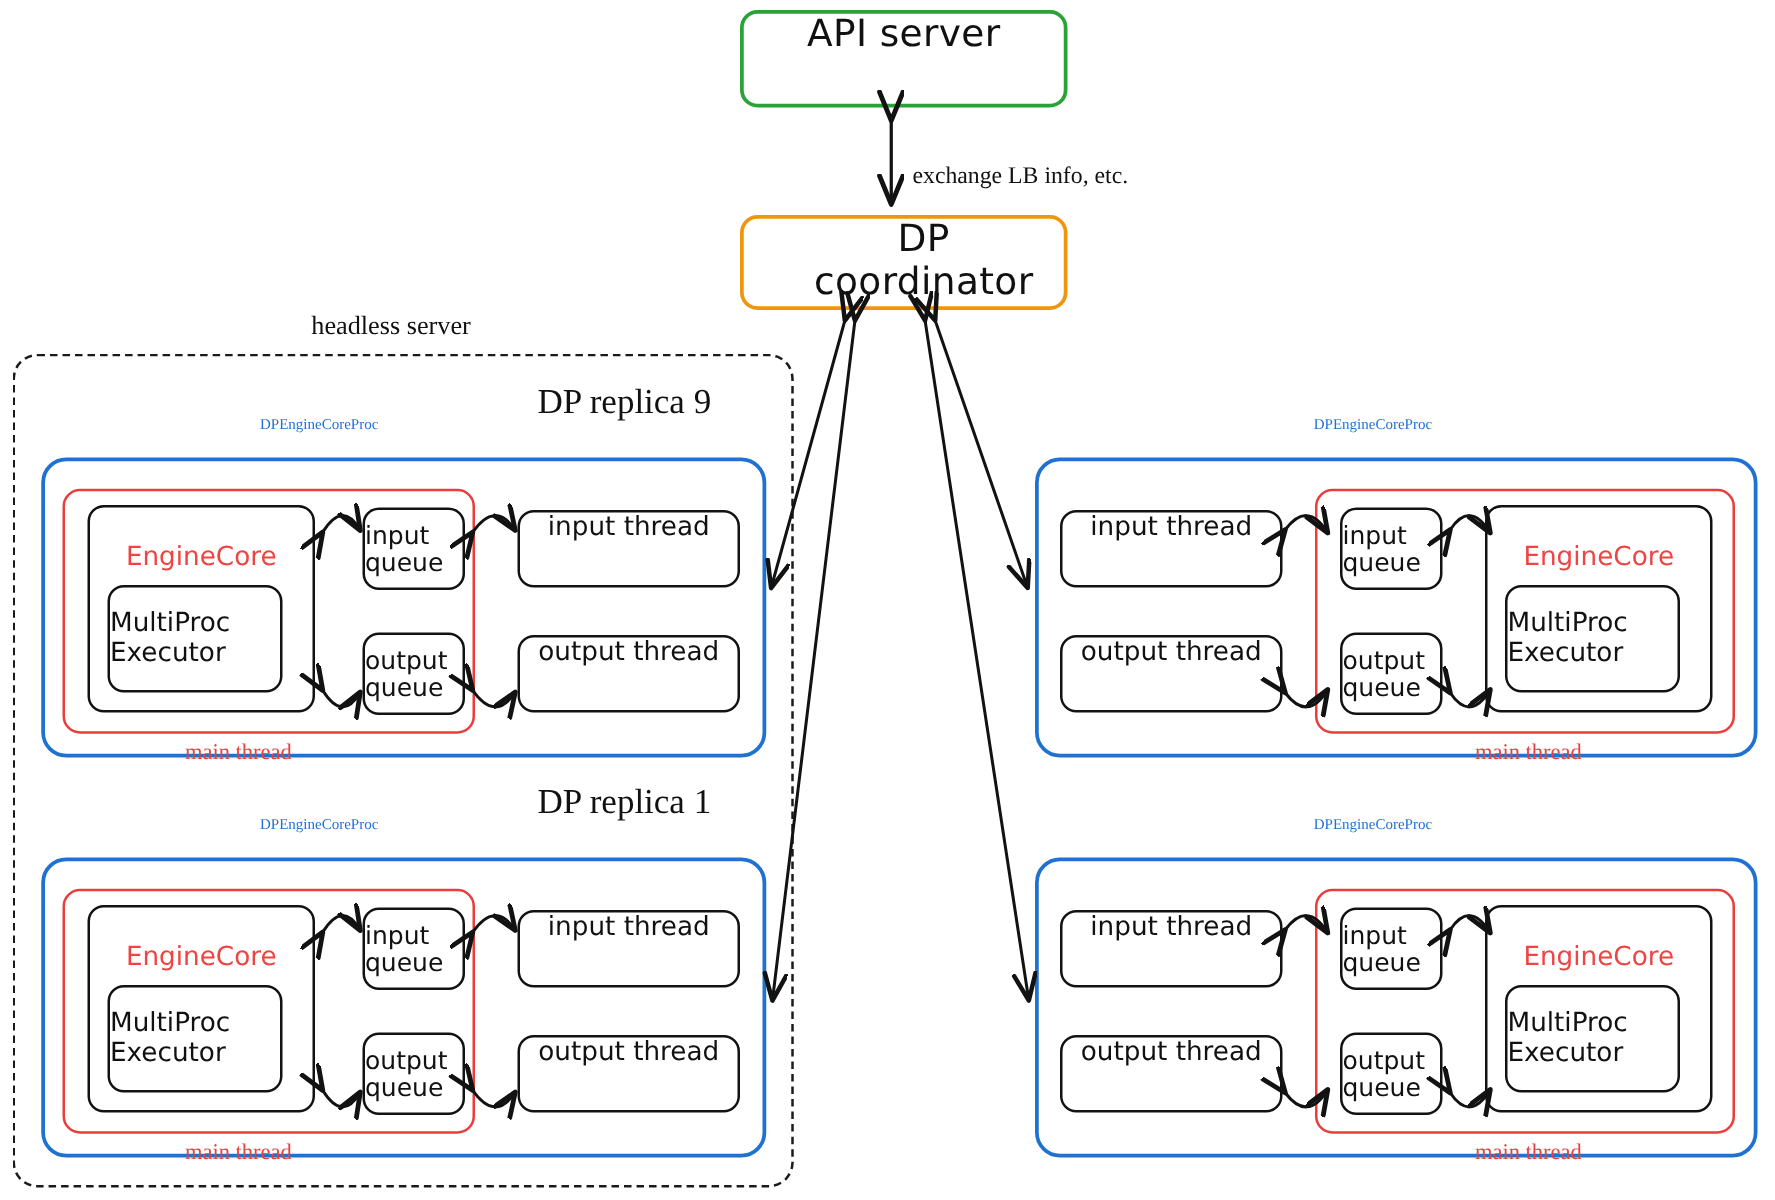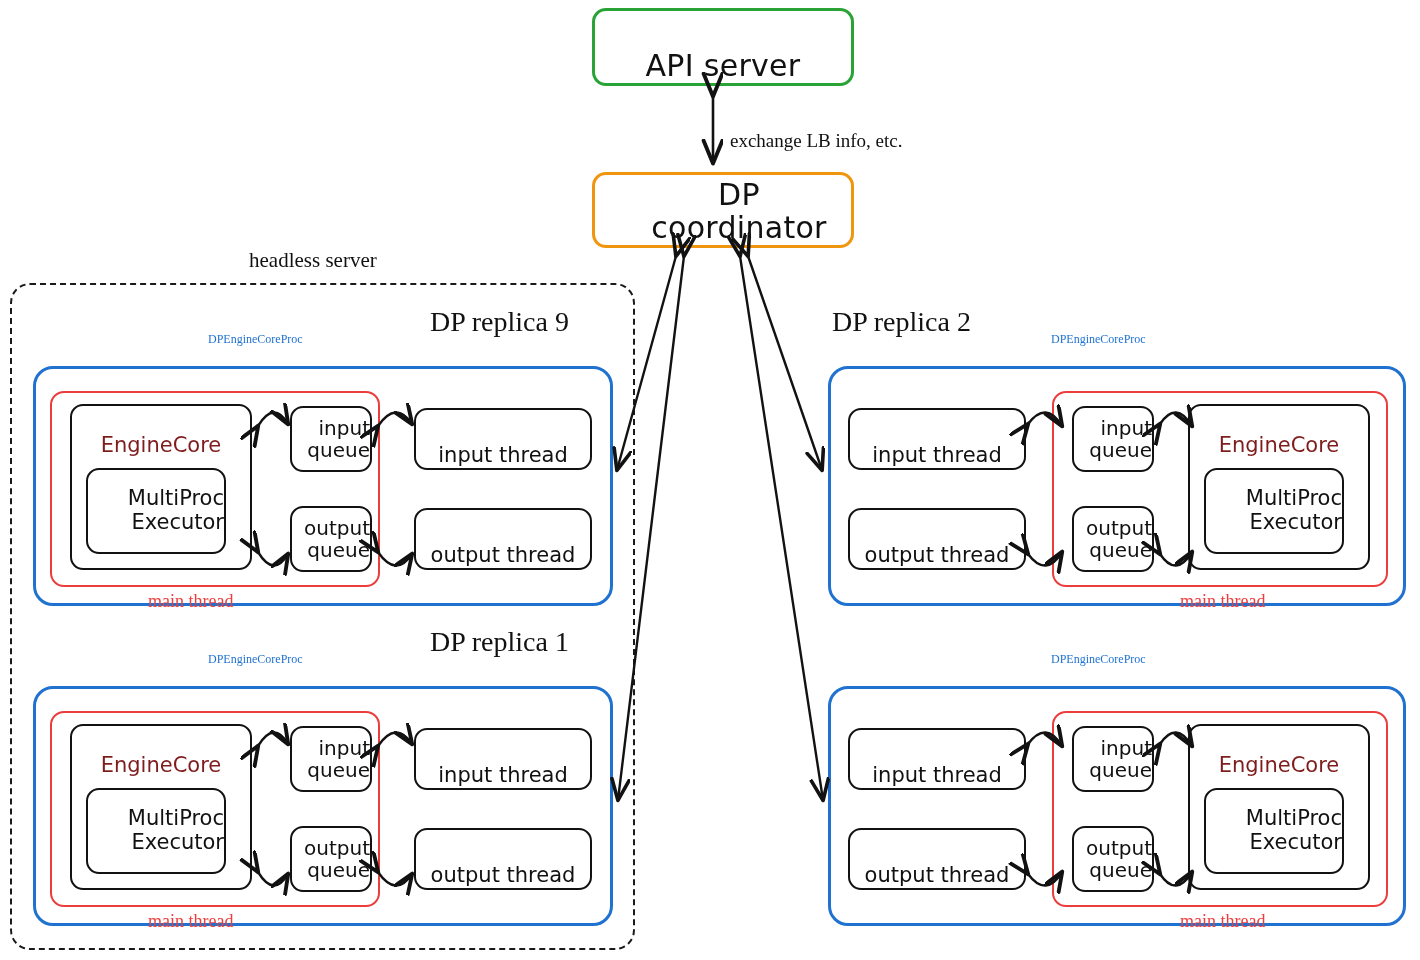--- a/index.html
+++ b/index.html
@@ -2,42 +2,42 @@
 <html><head>
 <meta charset="utf-8">
 <style>
   html,body{margin:0;padding:0;background:#ffffff;}
   body{width:1420px;height:960px;overflow:hidden;
        font-family:"DejaVu Sans","Liberation Sans",sans-serif;}
   #stage{position:relative;width:1420px;height:960px;background:#fff;}
 
   
   .node{position:absolute;box-sizing:border-box;display:flex;
-        align-items:flex-end;justify-content:center;text-align:center;
+        align-items:flex-start;justify-content:center;text-align:center;
         border-radius:12px;background:transparent;}
   .node span{display:block;line-height:1.12;}
 
   
   .topbox{border-width:3px;border-style:solid;border-radius:14px;background:#fff;}
   .topbox span{font-size:30px;color:#111;letter-spacing:.3px;}
 
   
   .dashframe{position:absolute;box-sizing:border-box;border:2.5px dashed #1a1a1a;
              border-radius:20px;background:transparent;}
   .procframe{position:absolute;box-sizing:border-box;border:3px solid #1f72d0;
              border-radius:20px;background:transparent;}
   .mainframe{position:absolute;box-sizing:border-box;border:2.5px solid #ec3d3d;
              border-radius:14px;background:transparent;}
 
   
   .blk{border:2.5px solid #121212;border-radius:13px;background:#fff;}
   .blk span{font-size:21px;color:#111;}
   .qbox span{font-size:20px;}
   .ecore{align-items:flex-start;padding-top:10px;flex-direction:column;}
-  .ecore .ecore-title{font-size:21px;color:#7f1d1d;width:100%;text-align:center;margin-bottom:6px;}
+  .ecore .ecore-title{font-size:21px;color:#ef4444;width:100%;text-align:center;margin-bottom:6px;}
 
   
   .lbl{position:absolute;white-space:nowrap;color:#111;font-family:Liberation Serif, serif;}
   .lbl-replica{font-size:28px;}
   .lbl-headless{font-size:21px;}
   .lbl-proc{font-size:12px;color:#1f72d0;}
   .lbl-main{font-size:18px;color:#ec3d3d;}
   .lbl-edge{font-size:19px;color:#111;}
 
   svg.ov{position:absolute;left:0;top:0;width:1420px;height:960px;
@@ -116,21 +116,20 @@
     <span>queue</span>
   </div>
 
   <div class="node blk" style="left:414px;top:728px;width:178px;height:62px;">
     <span>input thread</span>
   </div>
   <div class="node blk" style="left:414px;top:828px;width:178px;height:62px;">
     <span>output thread</span>
   </div>
 
-  <div class="lbl lbl-replica" style="left:832px;top:306px;">DP replica 2</div>
   <div class="lbl lbl-proc" style="left:1051px;top:332px;">DPEngineCoreProc</div>
   <div class="procframe" style="left:828px;top:366px;width:578px;height:240px;"></div>
   <div class="mainframe" style="left:1052px;top:391px;width:336px;height:196px;"></div>
   <div class="lbl lbl-main" style="left:1180px;top:591px;">main thread</div>
 
   <div class="node blk" style="left:848px;top:408px;width:178px;height:62px;">
     <span>input thread</span>
   </div>
   <div class="node blk" style="left:848px;top:508px;width:178px;height:62px;">
     <span>output thread</span>

